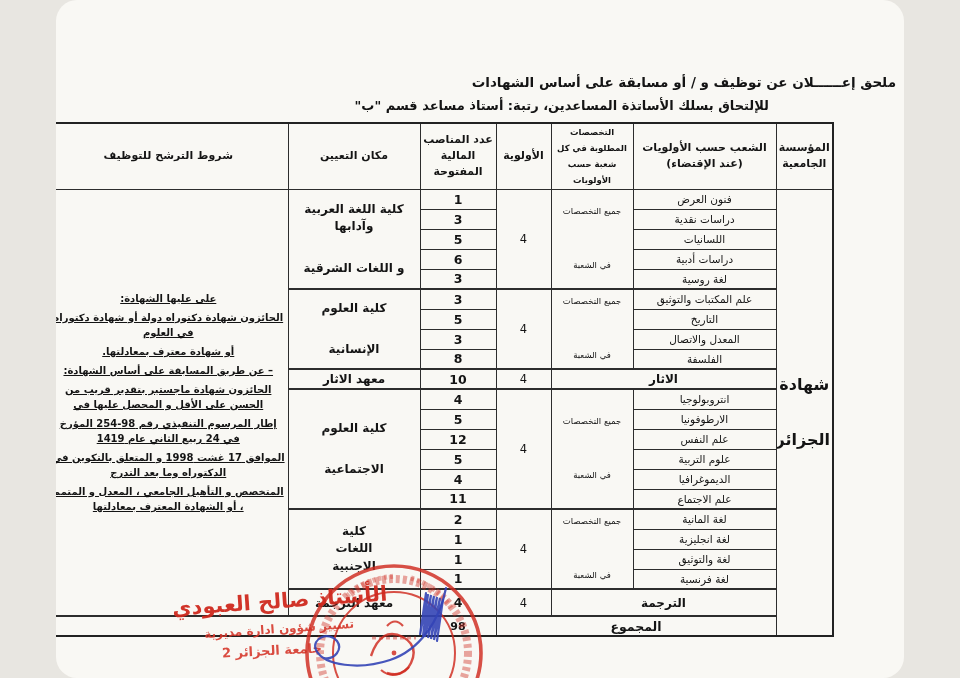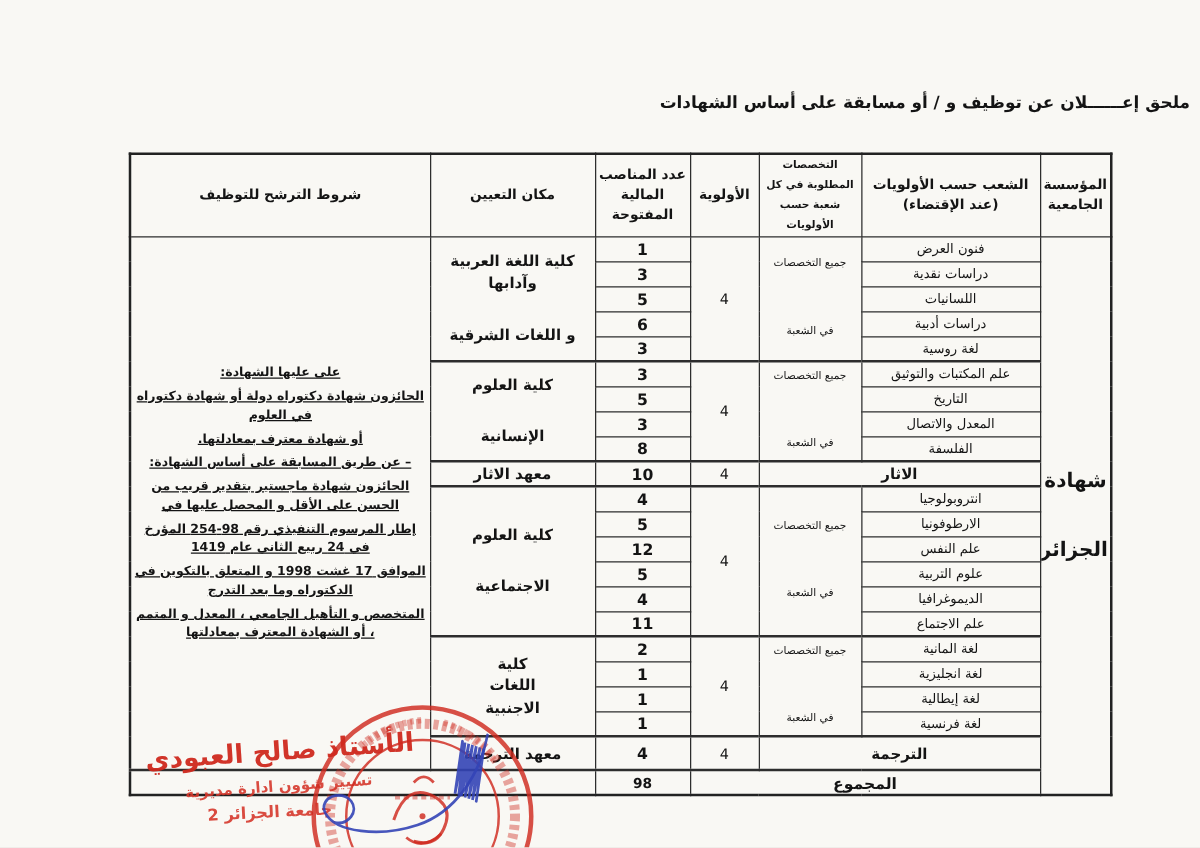--- a/index.html
+++ b/index.html
@@ -1,19 +1,19 @@
 <!DOCTYPE html>
 <html lang="ar" dir="rtl"><head>
 <meta charset="utf-8">
 <style>
   html,body { margin:0; padding:0; background:#e8e6e1; }
   .page {
-    position:relative; width:960px; height:678px; margin:0 auto;
+    position:relative; width:848px; height:678px; margin:0 auto;
     background:#f9f8f4; overflow:hidden;
-    font-family:"DejaVu Sans", sans-serif; color:#141414; direction:rtl;
+    font-family:"DejaVu Sans", sans-serif; color:#141414; direction:rtl;border-radius:21px;
   }
   .title-line1 {
     position:absolute; top:74px; right:8px; width:404px;
     text-align:center; font-size:13.5px; font-weight:bold; white-space:nowrap;
   }
   .title-line2 {
     position:absolute; top:98px; right:135px; width:346px;
     text-align:center; font-size:13px; font-weight:bold; white-space:nowrap;
   }
   .doc-table {
@@ -66,20 +66,21 @@
   }
   .stamp-seal { position:absolute; left:243px; top:556px; }
   .signature  { position:absolute; left:222px; top:578px; }
 </style>
 </head>
 <body>
 
 <div class="page">
 
   <div class="title-line1">ملحق إعــــــلان عن توظيف و / أو مسابقة على أساس الشهادات</div>
+  <div class="title-line2">للإلتحاق بسلك الأساتذة المساعدين، رتبة: أستاذ مساعد قسم "ب"</div>
 
   <table class="doc-table">
     <colgroup>
       <col style="width:57px">
         <col style="width:143px">
         <col style="width:82px">
       <col style="width:55px">
         <col style="width:76px">
         <col style="width:132px">
         <col style="width:240px">
@@ -228,21 +229,21 @@
           <div>كلية</div>
           <div>اللغات</div>
           <div>الاجنبية</div>
         </td>
       </tr>
       <tr class="brow">
         <td class="branch">لغة انجليزية</td>
         <td class="num">1</td>
       </tr>
       <tr class="brow">
-        <td class="branch">لغة إيطالية</td>
+        <td class="branch">لغة والتوثيق</td>
         <td class="num">1</td>
       </tr>
       <tr class="brow">
         <td class="branch">لغة فرنسية</td>
         <td class="num">1</td>
       </tr>
 
       <tr class="tall gb">
         <td class="branch-big" colspan="2">الترجمة</td>
         <td class="prio">4</td>

